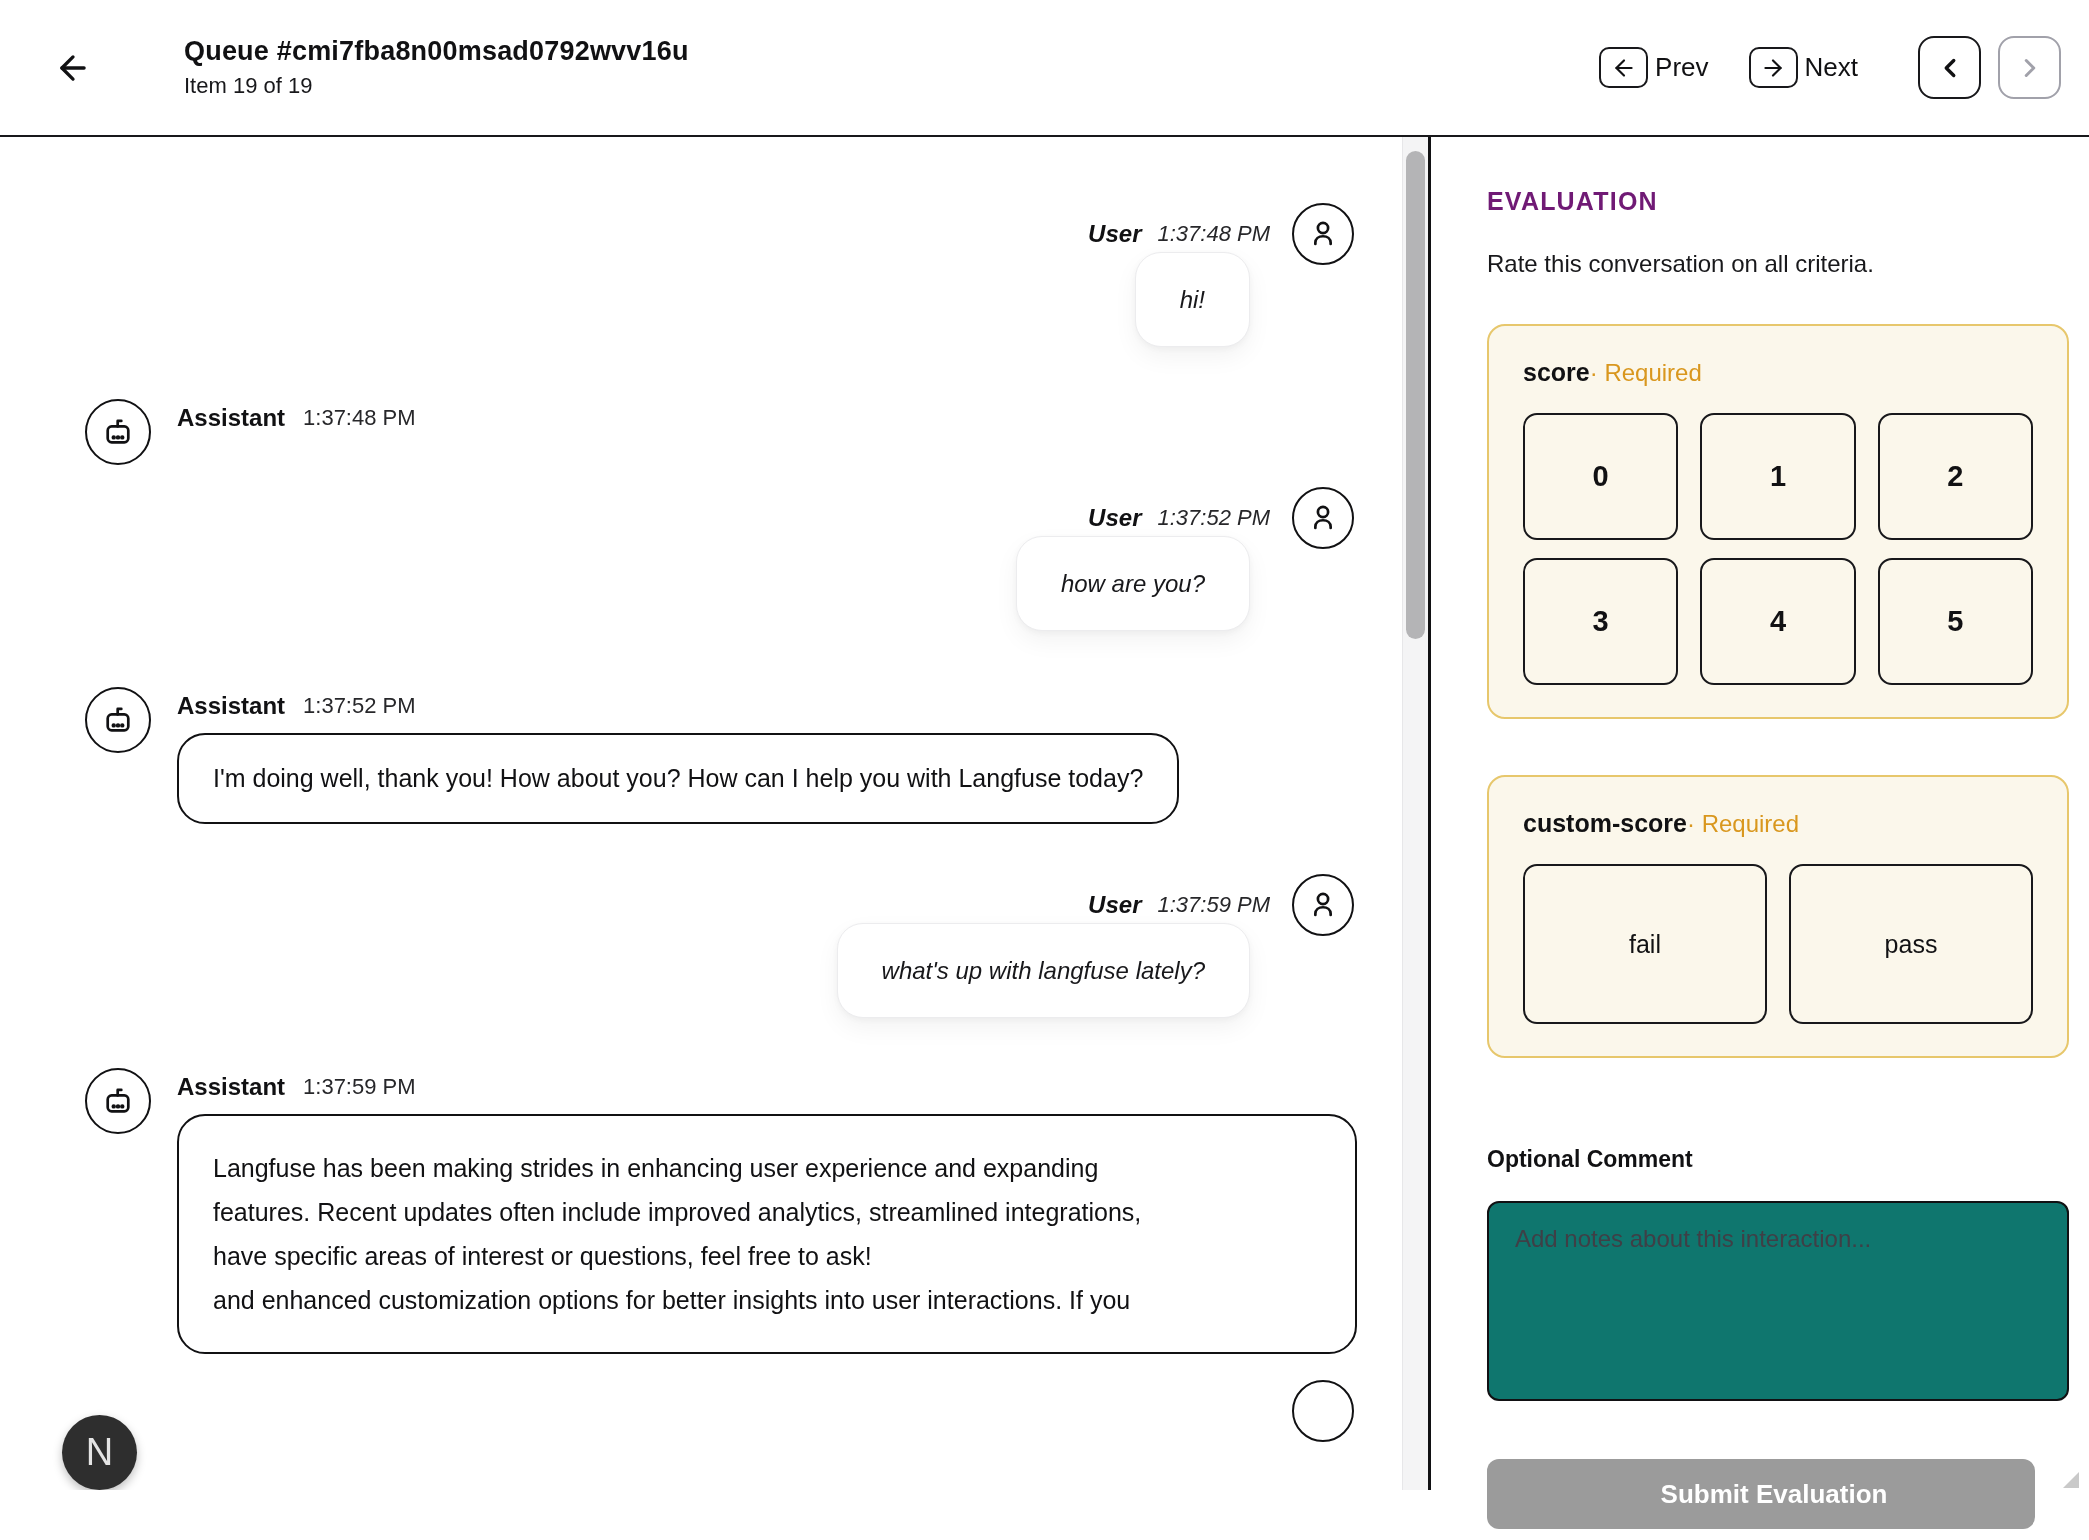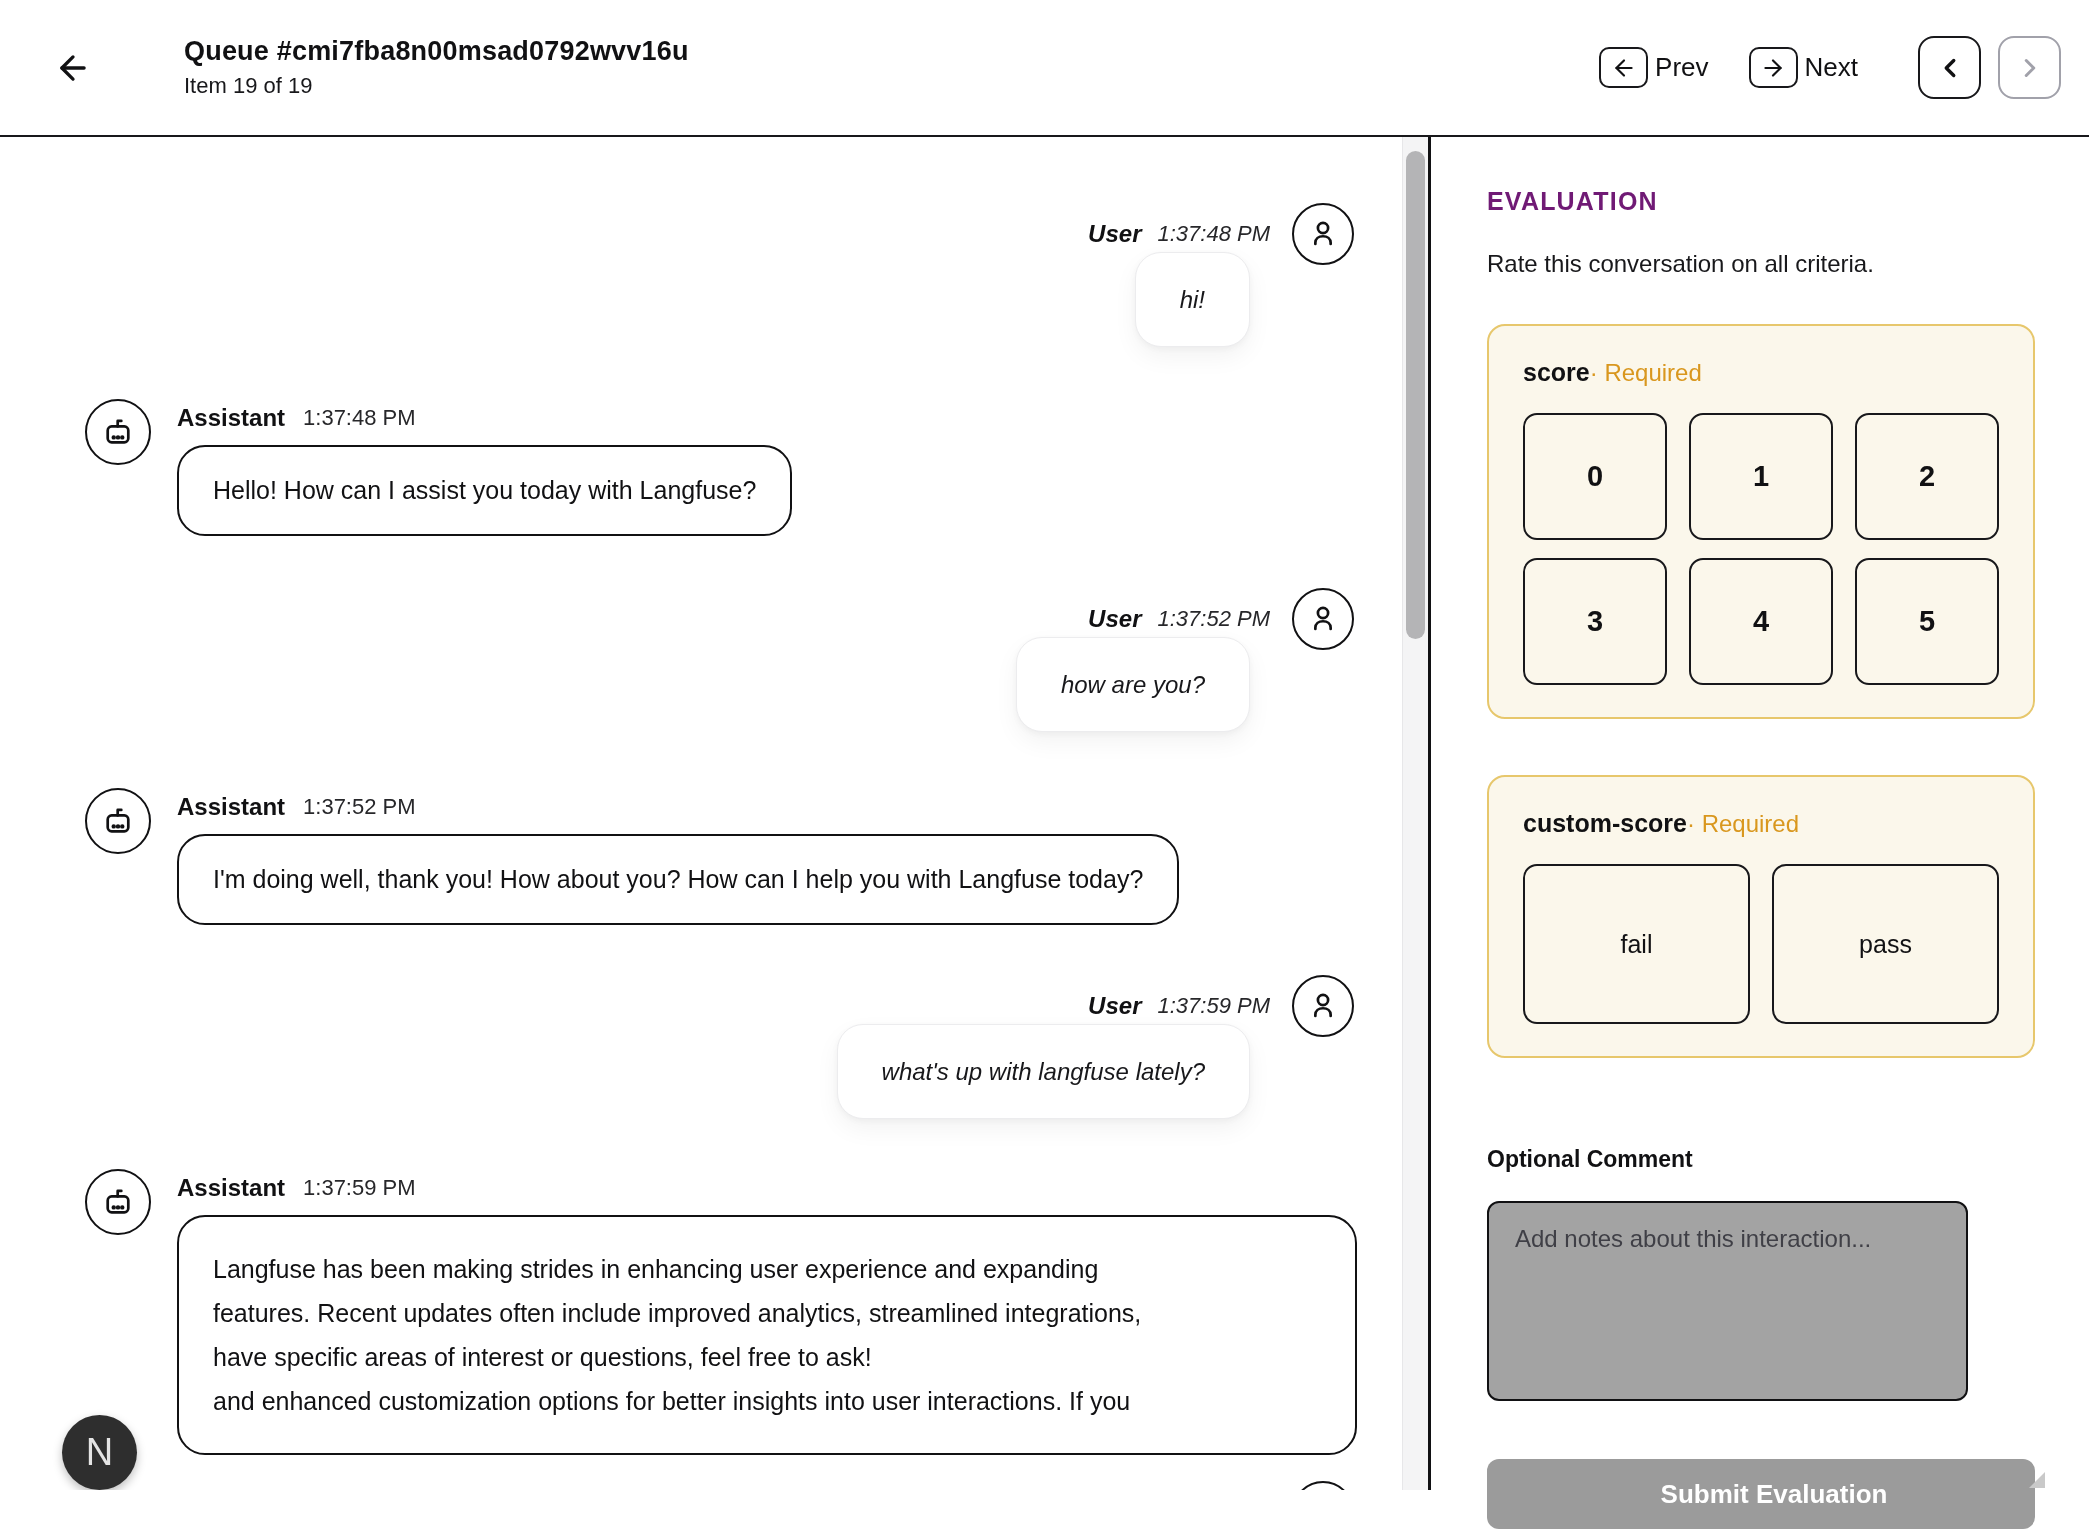--- a/index.html
+++ b/index.html
@@ -111,22 +111,22 @@
   .opt-grid.cols2 { grid-template-columns: repeat(2, 1fr); }
   .opt-btn {
     border: 2px solid #18181b; border-radius: 14px; background: #fbf7eb; cursor: pointer;
     display: flex; align-items: center; justify-content: center; color: #111113;
     font-family: "Liberation Sans", sans-serif;
   }
   .opt-btn.num { height: 127px; font-size: 29px; font-weight: 700; }
   .opt-btn.cat { height: 160px; font-size: 25px; font-weight: 400; }
   .comment-label { margin-top: 88px; font-size: 23px; font-weight: 700; color: #111113; }
   .comment-box {
-    margin-top: 28px; width: 481px; height: 200px; resize: none;
-    border: 2px solid #111113; border-radius: 12px; background: #a3a3a3;
+    margin-top: 28px; width: 582px; height: 200px; resize: none;
+    border: 2px solid #111113; border-radius: 12px; background: #0f766e;
     padding: 22px 26px; font-size: 24px; color: #111113;
     font-family: "Liberation Sans", "DejaVu Sans", sans-serif;
   }
   .comment-box::placeholder { color: #3f3f46; opacity: 1; }
   .submit-btn {
     margin-top: 54px; width: 548px; height: 70px; border: none; border-radius: 12px;
     background: #9b9b9b; color: #ffffff; font-size: 26px; font-weight: 700;
     font-family: "Liberation Sans", sans-serif; cursor: default; padding-left: 32px;
   }
   .resize-grip {
@@ -218,21 +218,20 @@
               <path d="M11.8 8.5V5h2.3"></path>
               <circle cx="9.3" cy="15.4" r="0.55" fill="#111113"></circle>
               <circle cx="12" cy="15.4" r="0.55" fill="#111113"></circle>
               <circle cx="14.7" cy="15.4" r="0.55" fill="#111113"></circle>
             </svg>
         </span>
         <div class="a-head">
           <span class="a-name">Assistant</span>
           <span class="a-time">1:37:48 PM</span>
         </div>
-        <div class="bubble-assistant">Hello! How can I assist you today with Langfuse?</div>
       </div>
 
       <div class="msg user mt52">
         <div class="u-head">
           <span class="u-name">User</span>
           <span class="u-time">1:37:52 PM</span>
           <span class="avatar">
             <svg width="36" height="36" viewBox="0 0 24 24" fill="none" stroke="#111113" stroke-width="1.8" stroke-linecap="round">
                 <circle cx="12" cy="8" r="3.4"></circle>
                 <path d="M6.9 18.6v-.7c0-2.7 2.2-4.4 5.1-4.4s5.1 1.7 5.1 4.4v.7"></path>

